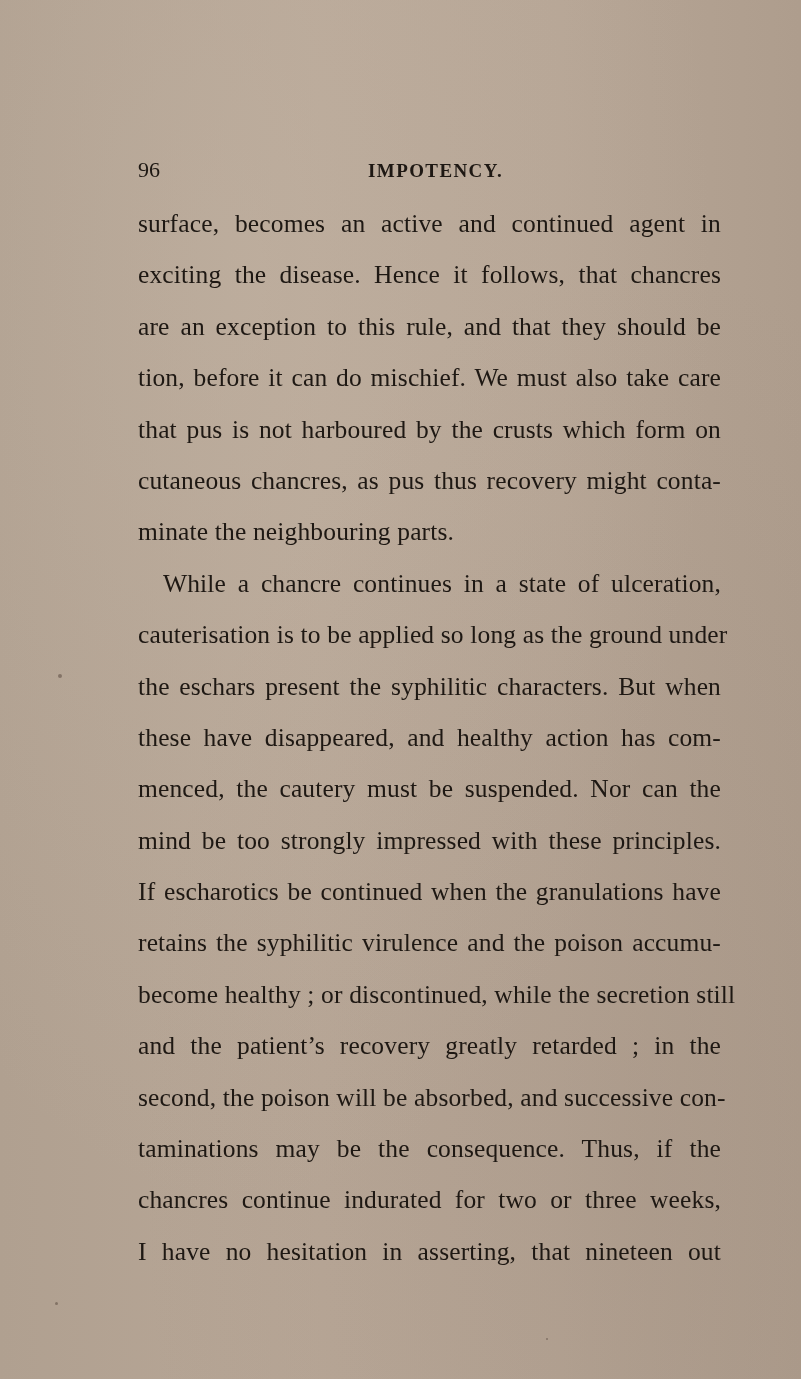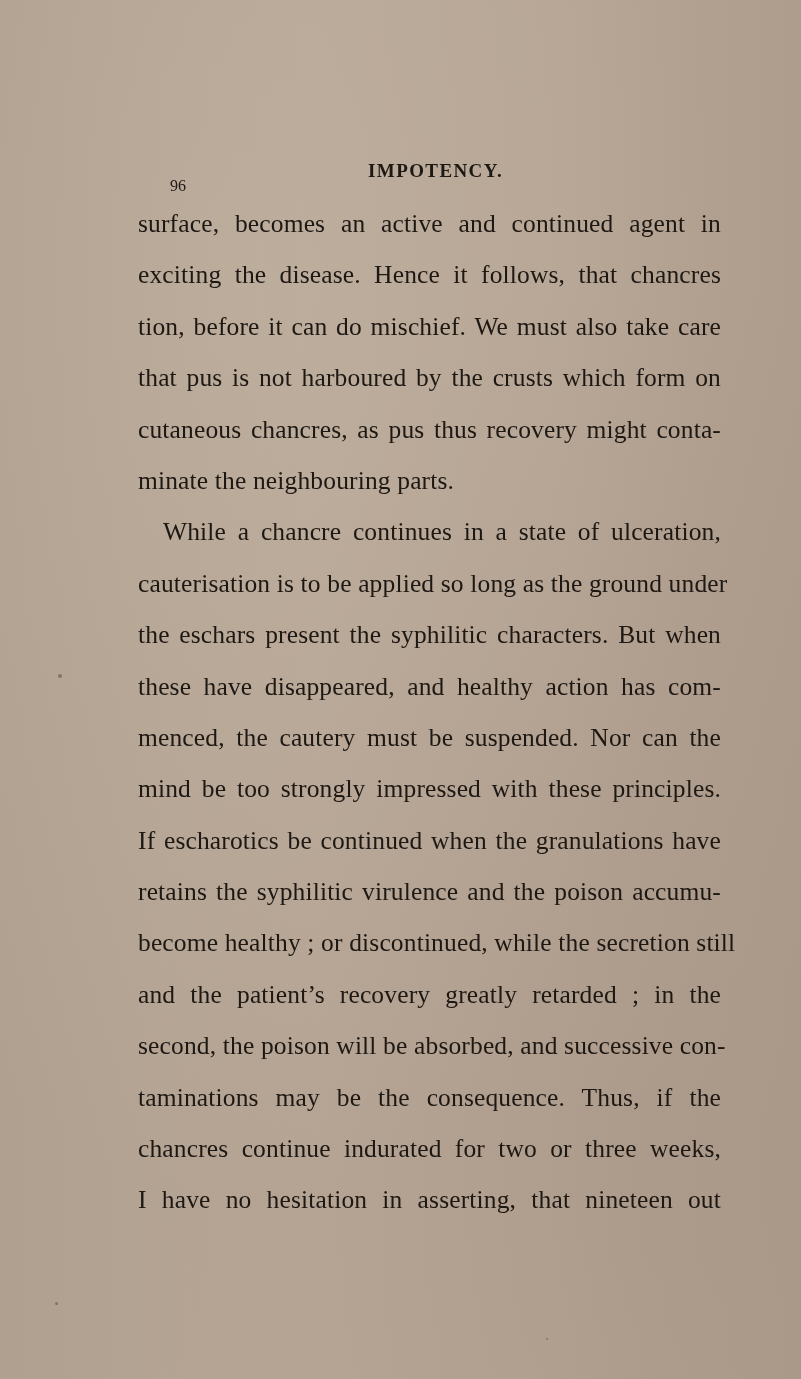--- a/index.html
+++ b/index.html
@@ -34,26 +34,25 @@
     .running-head {
       position: absolute;
       left: 138px;
       top: 158px;
       width: 583px;
       height: 24px;
     }
     .page-number {
       position: absolute;
       left: 0;
-      top: 16px;
+      top: 0;
       font-family: "Liberation Serif", "DejaVu Serif", serif;
-      font-size: 16px;
+      font-size: 22px;
       line-height: 24px;
       font-weight: normal;
-      margin-left: 32px;
     }
     .running-title {
       position: absolute;
       left: 230px;
       top: 1px;
       font-family: "Liberation Serif", "DejaVu Serif", serif;
       font-size: 19px;
       line-height: 24px;
       font-weight: bold;
       letter-spacing: 1.4px;
@@ -90,20 +89,21 @@
 </div>
 
 <div class="running-head">
   <span class="page-number">96</span>
   <span class="running-title">IMPOTENCY.</span>
 </div>
 
 <div class="body-text">
   <span class="line">surface, becomes an active and continued agent in</span>
   <span class="line">exciting the disease. Hence it follows, that chancres</span>
+  <span class="line">are an exception to this rule, and that they should be</span>
   <span class="line">tion, before it can do mischief. We must also take care</span>
   <span class="line">that pus is not harboured by the crusts which form on</span>
   <span class="line">cutaneous chancres, as pus thus recovery might conta-</span>
   <span class="line" style="text-align-last:left;">minate the neighbouring parts.</span>
   <span class="line indent">While a chancre continues in a state of ulceration,</span>
   <span class="line">cauterisation is to be applied so long as the ground under</span>
   <span class="line">the eschars present the syphilitic characters. But when</span>
   <span class="line">these have disappeared, and healthy action has com-</span>
   <span class="line">menced, the cautery must be suspended. Nor can the</span>
   <span class="line">mind be too strongly impressed with these principles.</span>

